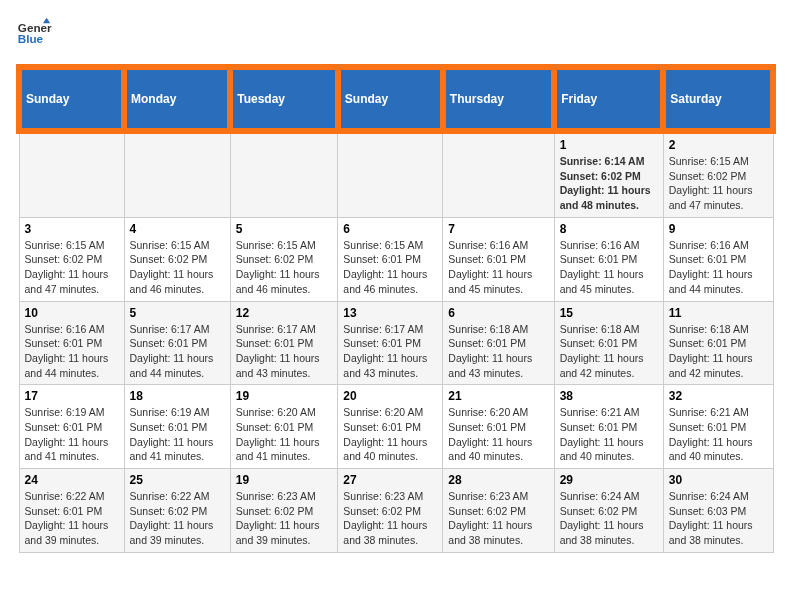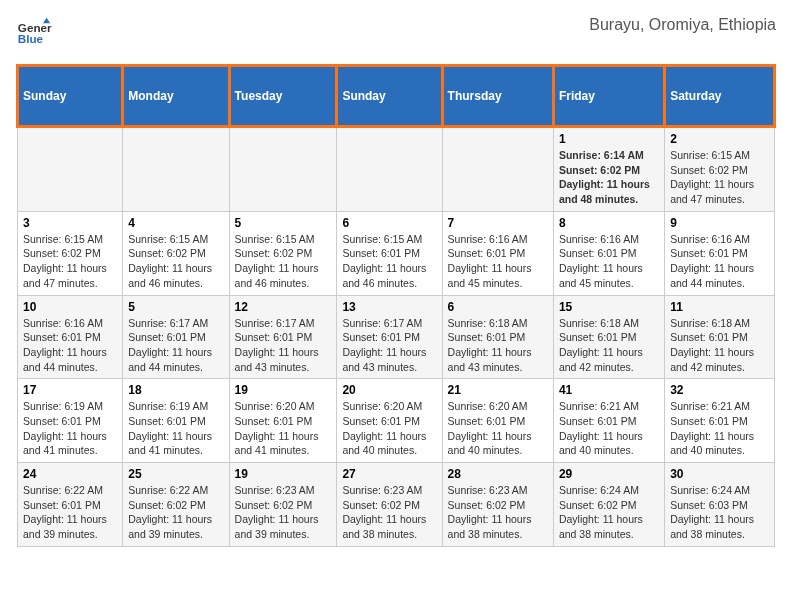--- a/index.html
+++ b/index.html
@@ -43,21 +43,21 @@
       border-collapse: collapse;
       font-size: 11px;
     }
     thead tr th {
       background-color: #2a6ebb;
       color: #fff;
       padding: 22px 4px;
       text-align: left;
       font-size: 12px;
       font-weight: bold;
-      border: 3px solid #f97316;
+      border: 6px solid #f97316;
     }
     tbody tr td {
       border: 1px solid #ccc;
       padding: 4px 5px;
       vertical-align: top;
       min-height: 70px;
       background: #fff;
     }
     tbody tr:nth-child(odd) td {
       background: #f5f5f5;
@@ -82,21 +82,20 @@
 
 <div class="header">
   <div class="logo">
     <svg class="logo-icon" viewBox="0 0 40 40" xmlns="http://www.w3.org/2000/svg">
       <text x="2" y="18" font-size="13" font-weight="bold" fill="#333">General</text>
       <text x="2" y="30" font-size="13" font-weight="bold" fill="#2a6ebb">Blue</text>
       <polygon points="30,8 38,8 34,2" fill="#2a6ebb"></polygon>
     </svg>
   </div>
   <div class="title-block">
-    <h2>Burayu, Oromiya, Ethiopia</h2>
   </div>
 </div>
 
 <table>
   <thead>
     <tr>
     <th>Sunday</th>
         <th>Monday</th>
         <th>Tuesday</th>
         <th>Sunday</th>
@@ -238,21 +237,21 @@
 Sunset: 6:01 PM
 Daylight: 11 hours and 40 minutes.</div>
         </td>
         <td>
           <span class="day-num">21</span>
           <div class="day-info" style="white-space: pre-wrap;">Sunrise: 6:20 AM
 Sunset: 6:01 PM
 Daylight: 11 hours and 40 minutes.</div>
         </td>
         <td>
-          <span class="day-num">41</span>
+          <span class="day-num">38</span>
           <div class="day-info" style="white-space: pre-wrap;">Sunrise: 6:21 AM
 Sunset: 6:01 PM
 Daylight: 11 hours and 40 minutes.</div>
         </td>
         <td>
           <span class="day-num">32</span>
           <div class="day-info" style="white-space: pre-wrap;">Sunrise: 6:21 AM
 Sunset: 6:01 PM
 Daylight: 11 hours and 40 minutes.</div>
         </td>

